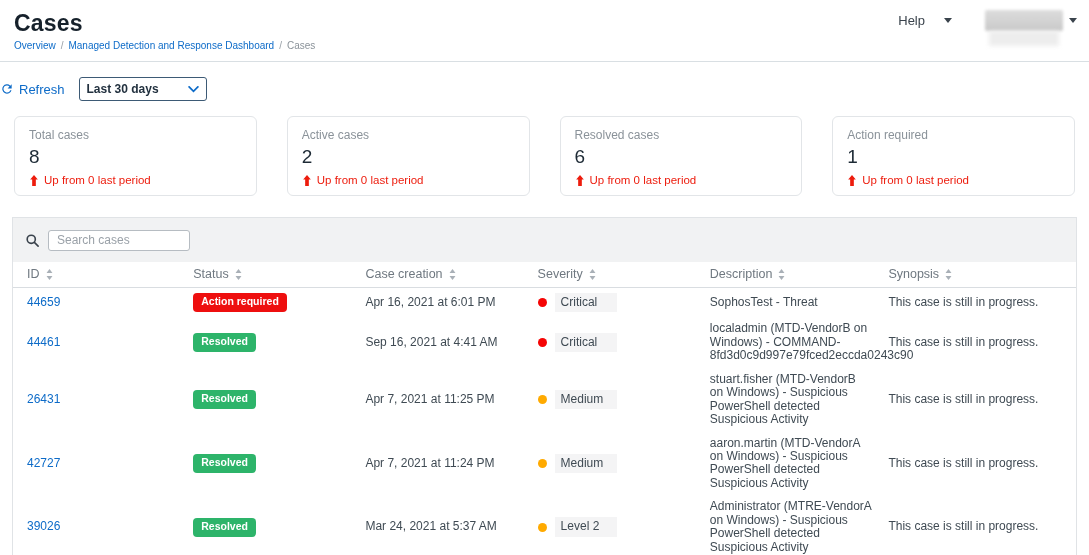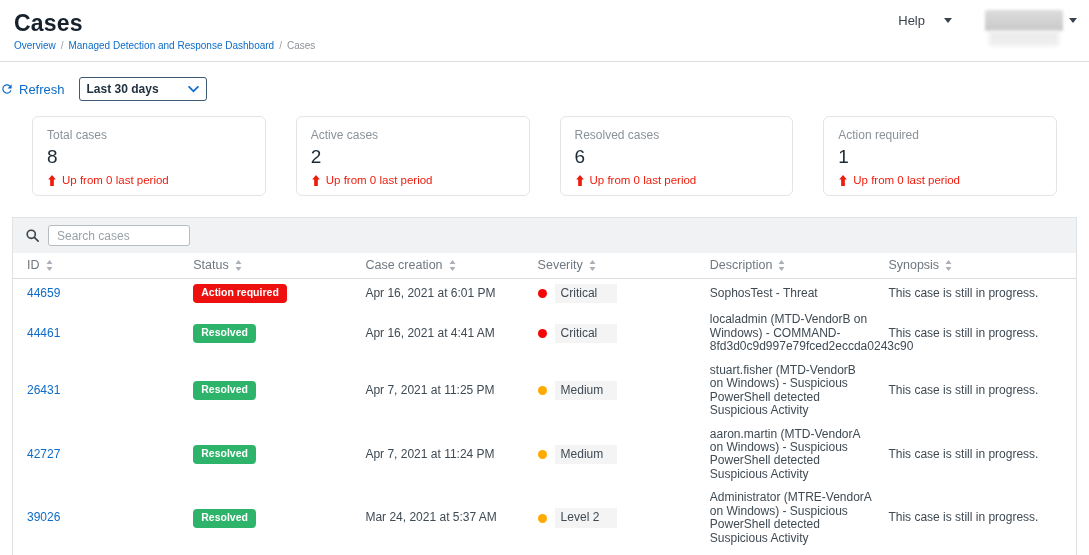--- a/index.html
+++ b/index.html
@@ -25,29 +25,29 @@
   .account-caret { position:absolute; right:0; top:8px; }
 
   
   .toolbar { display:flex; justify-content:flex-start; align-items:center; gap:14px; padding:15px 8px 0 0; }
   .refresh-btn { display:flex; align-items:center; gap:5px; color:#0d6bc8; font-size:13px; cursor:pointer; background:none; border:none; font-family:inherit; }
   .select-box { display:flex; align-items:center; justify-content:space-between; width:128px; height:24px;
     border:1px solid #3d5a75; border-radius:3px; padding:0 7px; font-size:12px; color:#22313f; background:#fff; cursor:pointer;font-weight:bold; }
   .select-box .chev { color:#0d6bc8; }
 
   
-  .stats-row { display:flex; gap:30px; margin:15px 32px 0; }
+  .stats-row { display:flex; gap:30px; margin:15px 14px 0; }
   .stat-card { flex:1; border:1px solid #e2e5e8; border-radius:6px; padding:11px 14px 9px; background:#fff; }
   .stat-label { font-size:12px; color:#8a9299; }
   .stat-value { font-size:19px; color:#1d2a35; margin-top:4px; }
   .stat-delta { display:flex; align-items:center; gap:5px; margin-top:6px; font-size:11.5px; color:#ed1c0d; }
 
   
   .table-panel { margin:21px 12px 0; border:1px solid #e0e3e6; background:#fff; }
-  .search-strip { display:flex; align-items:center; height:35px; background:#f1f2f3; padding-left:12px; gap:8px; }
+  .search-strip { display:flex; align-items:center; height:44px; background:#f1f2f3; padding-left:12px; gap:8px; }
   .search-input { width:142px; height:21px; border:1px solid #b6bcc2; border-radius:3px; font-size:12px;
     padding:0 8px; color:#3f4a53; font-family:inherit; }
   .search-input::placeholder { color:#9aa1a8; }
 
   table { width:100%; border-collapse:collapse; table-layout:fixed; font-size:12px; }
   col.c-id,col.c-status,col.c-created,col.c-sev { width:16.2%; }
   col.c-desc { width:16.8%; }
   thead th { text-align:left; font-weight:400; color:#6f7880; font-size:12.5px;
     padding:5px 8px 6px; border-bottom:1px solid #d9dde1; cursor:pointer; }
   thead th:first-child, tbody td:first-child { padding-left:14px; }
@@ -232,21 +232,21 @@
         <span class="sev-label">Critical</span>
       </span>
     </td>
     <td class="td-desc">SophosTest - Threat</td>
     <td class="td-syn">This case is still in progress.</td>
   </tr>
 
   <tr class="case-row">
     <td><a href="#" class="id-link">44461</a></td>
     <td><span class="badge" style="background: rgb(45, 180, 106);">Resolved</span></td>
-    <td class="td-created">Apr 16, 2021 at 4:41 AM</td>
+    <td class="td-created">Sep 16, 2021 at 4:41 AM</td>
     <td>
       <span class="sev">
         <span class="dot" style="background: rgb(245, 5, 5);"></span>
         <span class="sev-label">Critical</span>
       </span>
     </td>
     <td class="td-desc">localadmin (MTD-VendorB on Windows) - COMMAND-8fd3d0c9d997e79fced2eccda0243c90</td>
     <td class="td-syn">This case is still in progress.</td>
   </tr>
 

